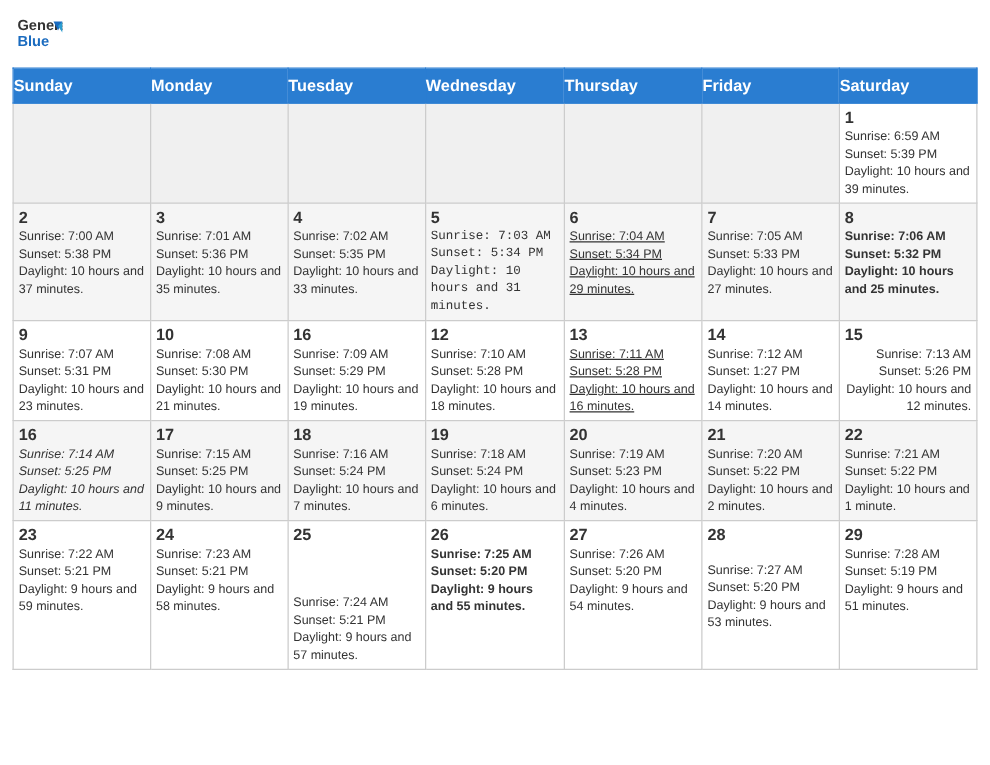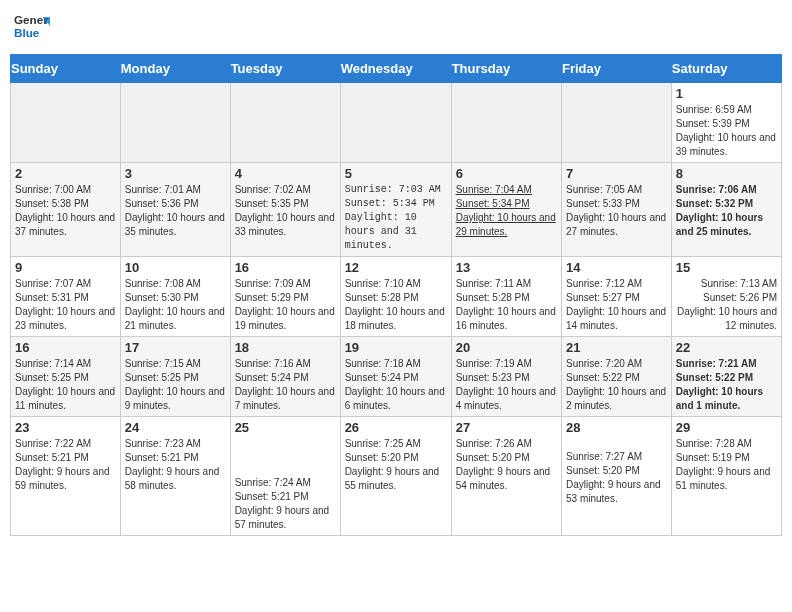--- a/index.html
+++ b/index.html
@@ -193,41 +193,41 @@
 Daylight: 10 hours and 19 minutes.</div>
         </td>
         <td>
           <span class="day-number">12</span>
           <div class="day-info" style="white-space: pre-line;">Sunrise: 7:10 AM
 Sunset: 5:28 PM
 Daylight: 10 hours and 18 minutes.</div>
         </td>
         <td>
           <span class="day-number">13</span>
-          <div class="day-info" style="white-space: pre-line;">Sunrise: 7:11 AM
+          <div class="day-info" style="white-space: pre-line; text-decoration: underline;">Sunrise: 7:11 AM
 Sunset: 5:28 PM
 Daylight: 10 hours and 16 minutes.</div>
         </td>
         <td>
           <span class="day-number">14</span>
           <div class="day-info" style="white-space: pre-line;">Sunrise: 7:12 AM
-Sunset: 5:27 PM
+Sunset: 1:27 PM
 Daylight: 10 hours and 14 minutes.</div>
         </td>
         <td>
           <span class="day-number">15</span>
           <div class="day-info" style="white-space: pre-line; text-align: right;">Sunrise: 7:13 AM
 Sunset: 5:26 PM
 Daylight: 10 hours and 12 minutes.</div>
         </td>
       </tr>
       <tr class="row-shaded">
         <td>
           <span class="day-number">16</span>
-          <div class="day-info" style="white-space: pre-line;">Sunrise: 7:14 AM
+          <div class="day-info" style="white-space: pre-line; font-style: italic;">Sunrise: 7:14 AM
 Sunset: 5:25 PM
 Daylight: 10 hours and 11 minutes.</div>
         </td>
         <td>
           <span class="day-number">17</span>
           <div class="day-info" style="white-space: pre-line;">Sunrise: 7:15 AM
 Sunset: 5:25 PM
 Daylight: 10 hours and 9 minutes.</div>
         </td>
         <td>
@@ -249,21 +249,21 @@
 Daylight: 10 hours and 4 minutes.</div>
         </td>
         <td>
           <span class="day-number">21</span>
           <div class="day-info" style="white-space: pre-line;">Sunrise: 7:20 AM
 Sunset: 5:22 PM
 Daylight: 10 hours and 2 minutes.</div>
         </td>
         <td>
           <span class="day-number">22</span>
-          <div class="day-info" style="white-space: pre-line; font-weight: bold;">Sunrise: 7:21 AM
+          <div class="day-info" style="white-space: pre-line;">Sunrise: 7:21 AM
 Sunset: 5:22 PM
 Daylight: 10 hours and 1 minute.</div>
         </td>
       </tr>
       <tr>
         <td>
           <span class="day-number">23</span>
           <div class="day-info" style="white-space: pre-line;">Sunrise: 7:22 AM
 Sunset: 5:21 PM
 Daylight: 9 hours and 59 minutes.</div>
@@ -275,21 +275,21 @@
 Daylight: 9 hours and 58 minutes.</div>
         </td>
         <td>
           <span class="day-number">25</span>
           <div class="day-info" style="white-space: pre-line; margin-top: 41px;">Sunrise: 7:24 AM
 Sunset: 5:21 PM
 Daylight: 9 hours and 57 minutes.</div>
         </td>
         <td>
           <span class="day-number">26</span>
-          <div class="day-info" style="white-space: pre-line;">Sunrise: 7:25 AM
+          <div class="day-info" style="white-space: pre-line; font-weight: bold;">Sunrise: 7:25 AM
 Sunset: 5:20 PM
 Daylight: 9 hours and 55 minutes.</div>
         </td>
         <td>
           <span class="day-number">27</span>
           <div class="day-info" style="white-space: pre-line;">Sunrise: 7:26 AM
 Sunset: 5:20 PM
 Daylight: 9 hours and 54 minutes.</div>
         </td>
         <td>

